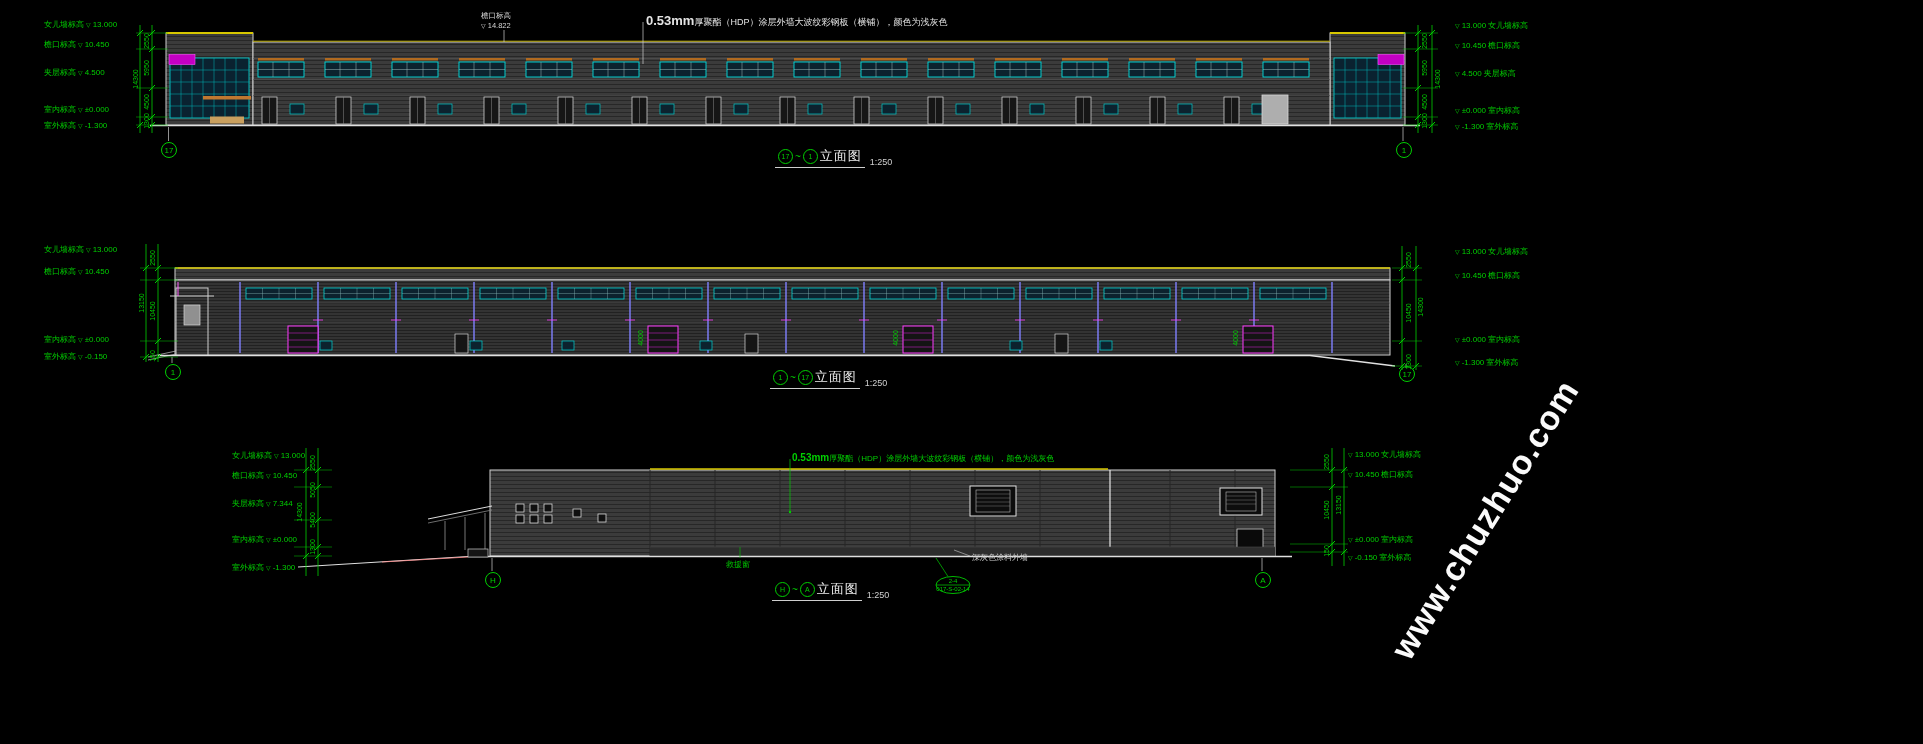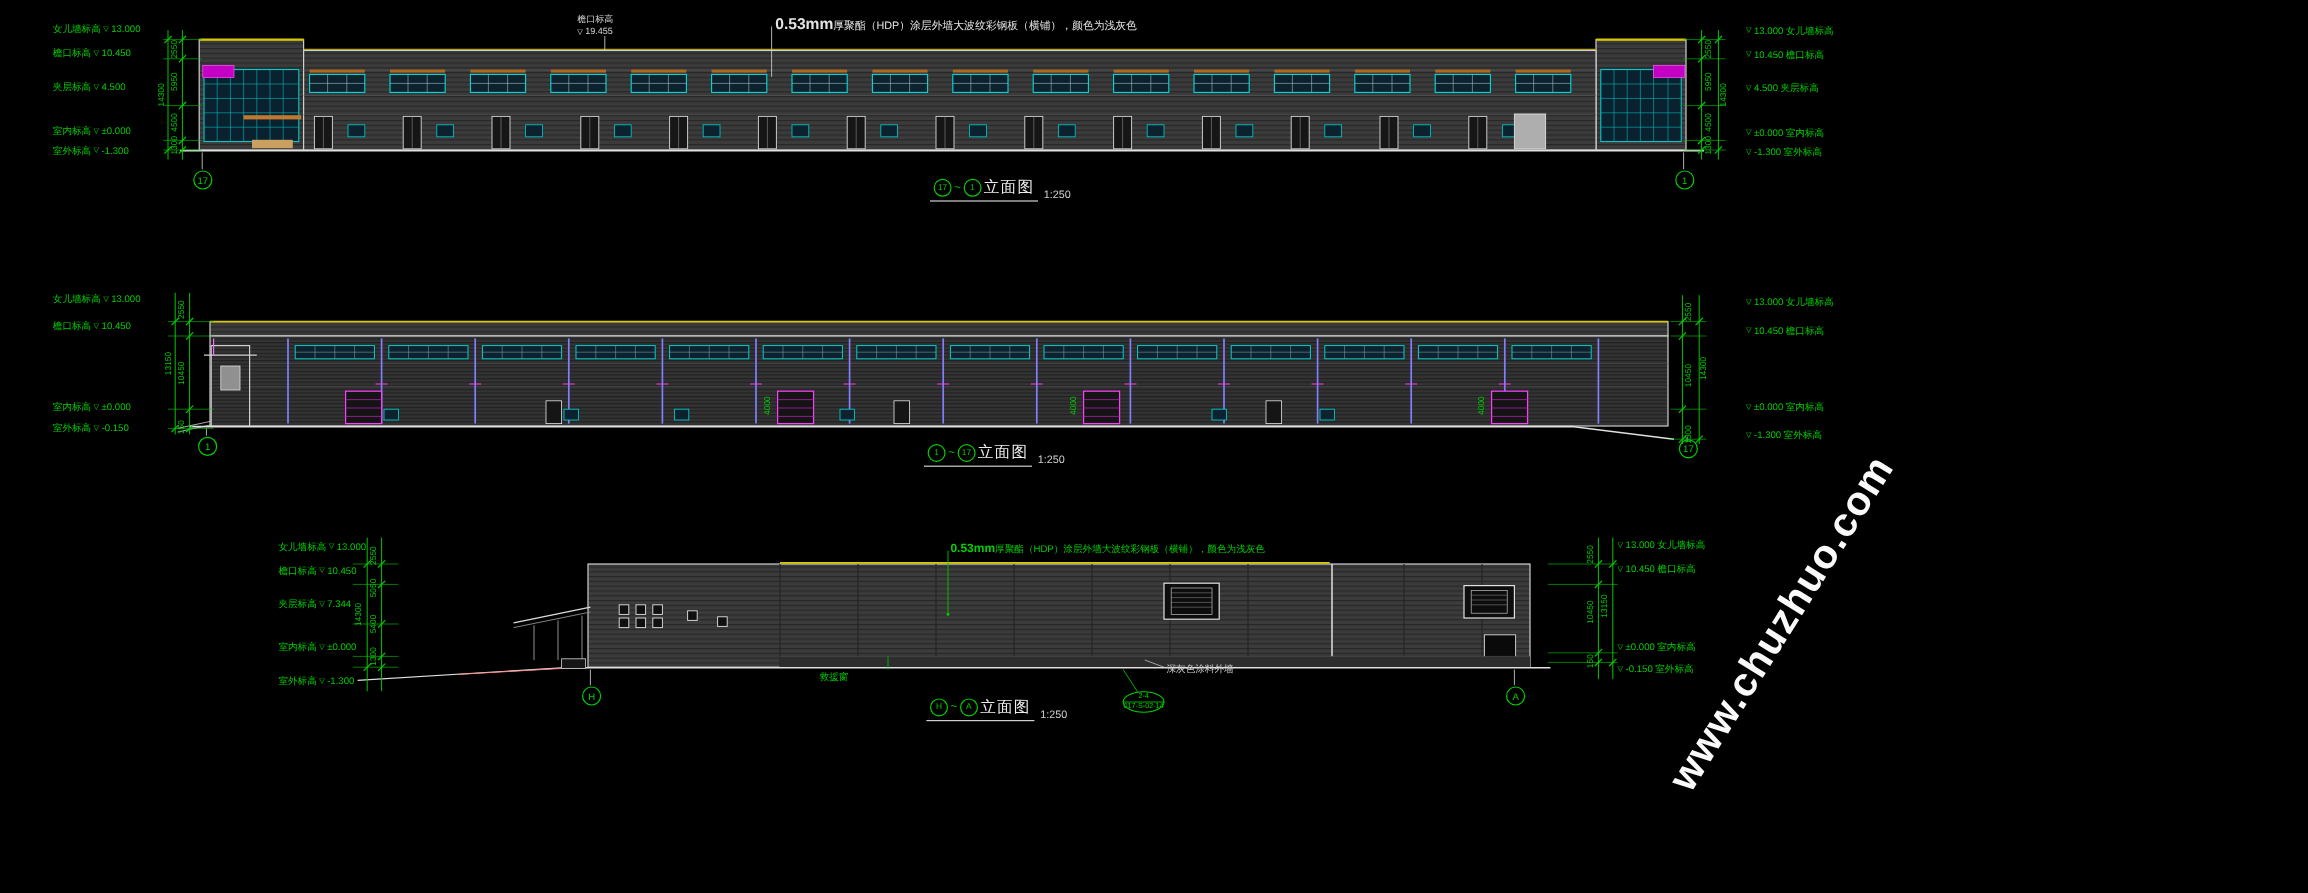--- a/index.html
+++ b/index.html
@@ -464,21 +464,21 @@
 <div class="dim" style="left:146px;top:121px">1300</div>
 <div class="dim" style="left:135px;top:79px">14300</div>
 <div class="dim" style="left:1424px;top:41px">2550</div>
 <div class="dim" style="left:1424px;top:68px">5950</div>
 <div class="dim" style="left:1424px;top:102px">4500</div>
 <div class="dim" style="left:1424px;top:121px">1300</div>
 <div class="dim" style="left:1437px;top:79px">14300</div>
 
 <div class="ridge" style="left:481px;top:11px">
   <div>檐口标高</div>
-  <div><span class="mk">▽</span> <span>19.455</span></div>
+  <div><span class="mk">▽</span> <span>14.822</span></div>
 </div>
 
 <div class="note1" style="left:646px;top:11px">
   <span class="np">0.53mm</span><span class="nb">厚聚酯（HDP）涂层外墙大波纹彩钢板（横铺），颜色为浅灰色</span>
 </div>
 
 <div class="abubble" style="left:161px;top:142px">17</div>
 <div class="abubble" style="left:1396px;top:142px">1</div>
 
 <div class="etitle" style="left:775px;top:147px">
@@ -611,21 +611,21 @@
 <div class="dim" style="left:312px;top:547px">1300</div>
 <div class="dim" style="left:299px;top:512px">14300</div>
 <div class="dim" style="left:1326px;top:462px">2550</div>
 <div class="dim" style="left:1326px;top:510px">10450</div>
 <div class="dim" style="left:1326px;top:551px">150</div>
 <div class="dim" style="left:1338px;top:505px">13150</div>
 
 <div class="note3" style="left:792px;top:447px">
   <span class="np">0.53mm</span><span class="nb">厚聚酯（HDP）涂层外墙大波纹彩钢板（横铺），颜色为浅灰色</span>
 </div>
-<div class="gsm" style="left:683px;top:559px">救援窗</div>
+<div class="gsm" style="left:726px;top:559px">救援窗</div>
 <div class="wsm" style="left:972px;top:552px">深灰色涂料外墙</div>
 <div class="cotxt" style="left:953px;top:578px">2-4</div>
 <div class="cotxt" style="left:953px;top:586px">017-S-02-14</div>
 
 <div class="abubble" style="left:485px;top:572px">H</div>
 <div class="abubble" style="left:1255px;top:572px">A</div>
 
 <div class="etitle" style="left:772px;top:580px">
   <span class="tgroup">
         <span class="bubble">H</span>

